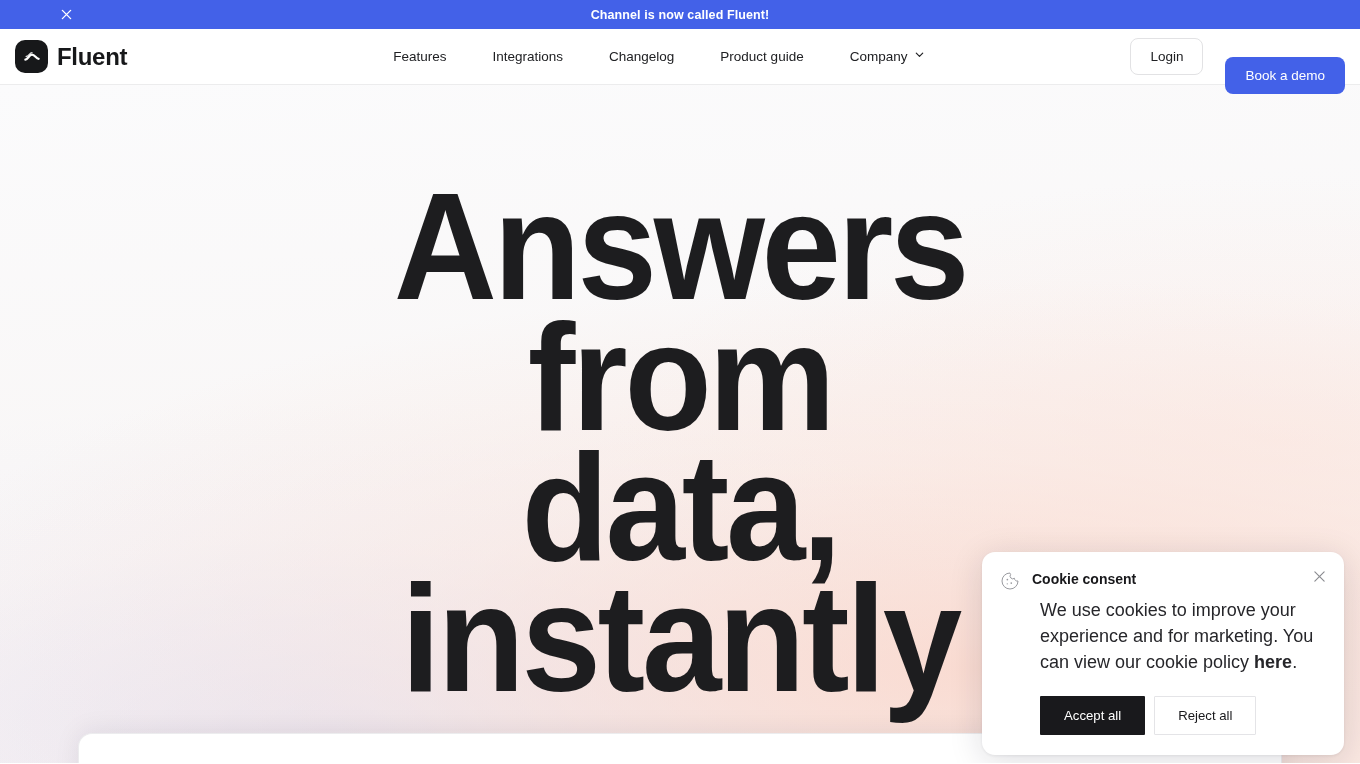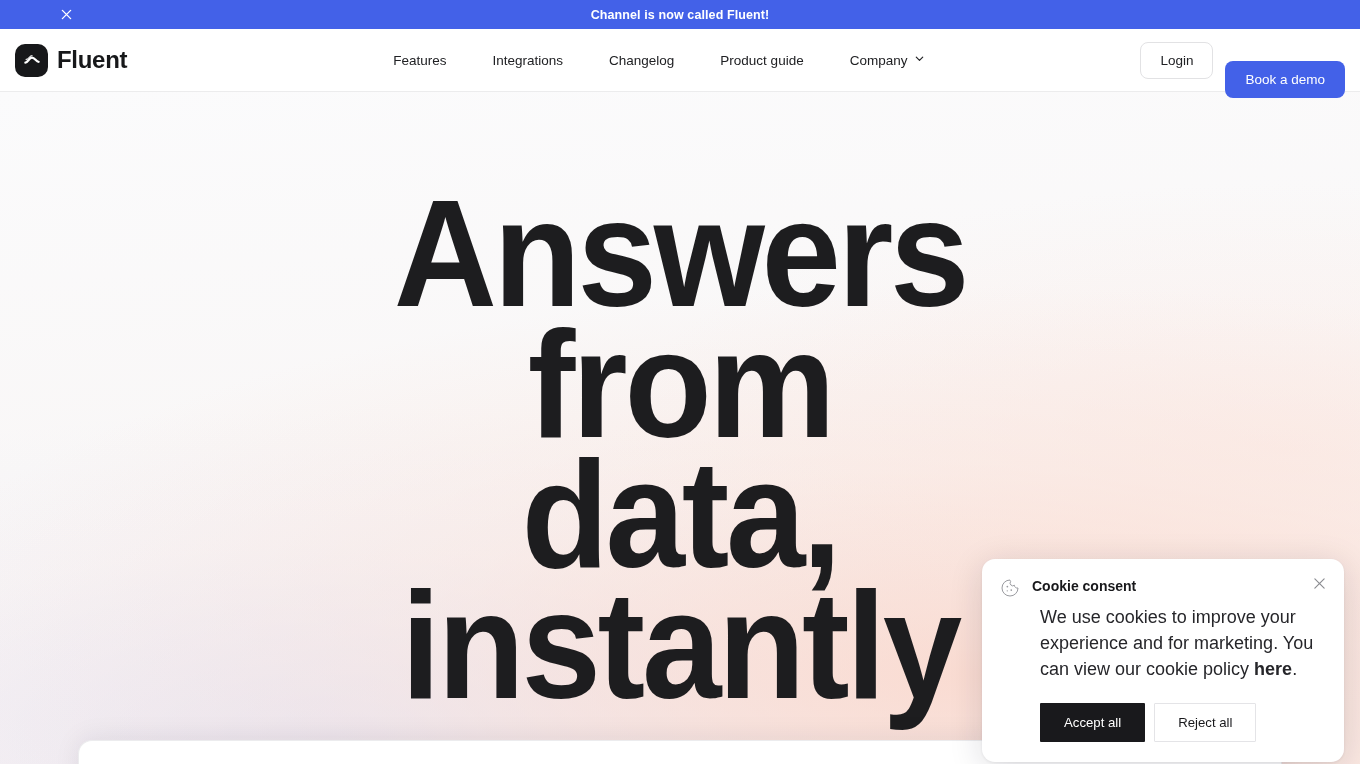--- a/index.html
+++ b/index.html
@@ -30,21 +30,21 @@
     left: 58px; top: 50%;
     transform: translateY(-50%);
     width: 16px; height: 16px;
     display: flex; align-items: center; justify-content: center;
     cursor: pointer;
   }
   .banner-close svg { display:block; }
 
   
   .header {
-    height: 63px;
+    height: 56px;
     background: #ffffff;
     border-bottom: 1px solid #ececed;
     display: flex;
     align-items: center;
     padding: 16px 15px;
     position: relative;
     z-index: 30;
   }
   .brand { display: flex; align-items: center; gap: 9px; }
   .brand-mark {
@@ -74,21 +74,21 @@
     white-space: nowrap;
     display: flex;
     gap: 7px;
   }
   .chev { display:block; }
 
   .header-actions {
     margin-left: auto;
     display: flex;
     align-items: center;
-    gap: 12px;
+    gap: 22px;
   }
   .btn {
     font-size: 13.5px;
     border-radius: 8px;
     padding: 10px 19px;
     cursor: pointer;
     border: 1px solid transparent;
     white-space: nowrap;
     font-family: inherit;
   }

